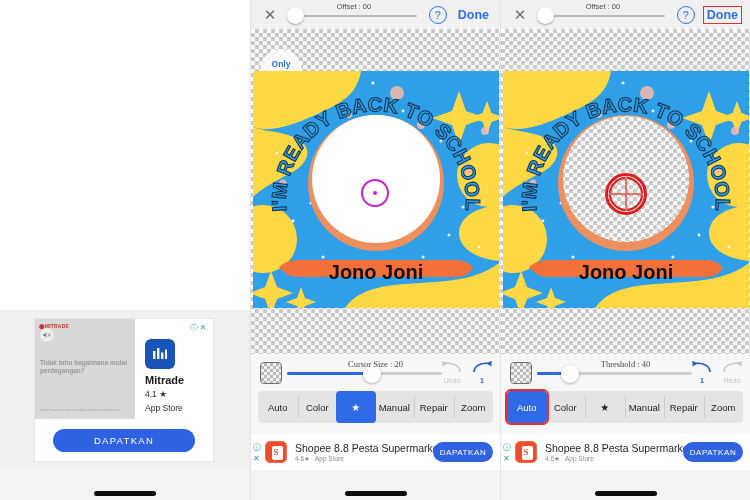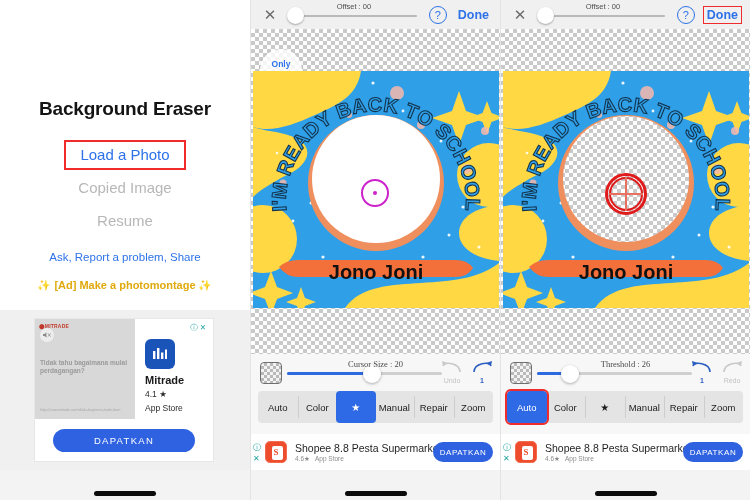--- a/index.html
+++ b/index.html
@@ -221,37 +221,20 @@
     position: absolute; bottom: 4px; left: 50%; transform: translateX(-50%);
     width: 62px; height: 5px; border-radius: 3px; background: #0c0c0c;
   }
 </style>
 </head>
 <body>
 
 <div class="screens">
 
   <div class="panel">
-    <div class="home-top">
-      <div class="home-title">Background Eraser</div>
-
-      <div class="home-menu">
-        <div class="menu-row primary">
-          <span class="highlight-box">Load a Photo</span>
-        </div>
-        <div class="menu-row disabled">Copied Image</div>
-        <div class="menu-row disabled">Resume</div>
-        <div class="links-row">Ask, Report a problem, Share</div>
-        <div class="ad-row">
-          <span>✨</span>
-          <span class="txt">[Ad] Make a photomontage</span>
-          <span>✨</span>
-        </div>
-      </div>
-    </div>
 
     <div class="home-adwrap">
       <div class="home-adcard">
         <div class="adcard-body">
           <div class="adcard-creative">
             <div class="adcard-brand">
               <span>⬤</span><span>MITRADE</span>
             </div>
             <div class="adcard-mute">
               <svg width="10" height="10" viewBox="0 0 10 10">
@@ -530,21 +513,21 @@
       <div style="position:absolute; left:124px; top:148px; width:1.5px; height:34px; background:#e8705f;"></div>
     </div>
 
     <div class="botbar">
       <div class="slider-row">
         <div class="swatch checker-sm"></div>
         <div class="val-track">
           <div class="val-fill" style="width:21%"></div>
           <div class="val-knob" style="left:calc(21% - 9px)"></div>
         </div>
-        <div class="val-label">Threshold : 26</div>
+        <div class="val-label">Threshold : 40</div>
         <div class="ur-group">
           <div class="ur undo active">
             <svg width="26" height="18" viewBox="0 0 26 18">
               <path d="M21 14 C21 5 5 3 4 8" stroke="#2d5fc0" stroke-width="1.6" fill="none"></path>
               <path d="M4 8 l-1 -5 6 2z" fill="#2d5fc0"></path>
             </svg>
             <div class="lbl">1</div>
           </div>
           <div class="ur redo off">
             <svg width="26" height="18" viewBox="0 0 26 18">

